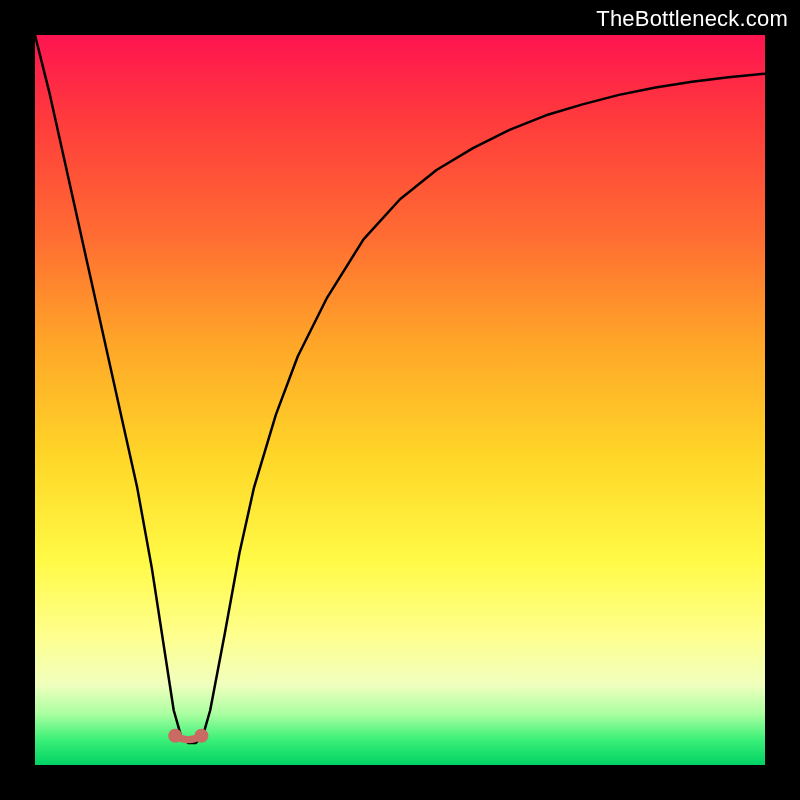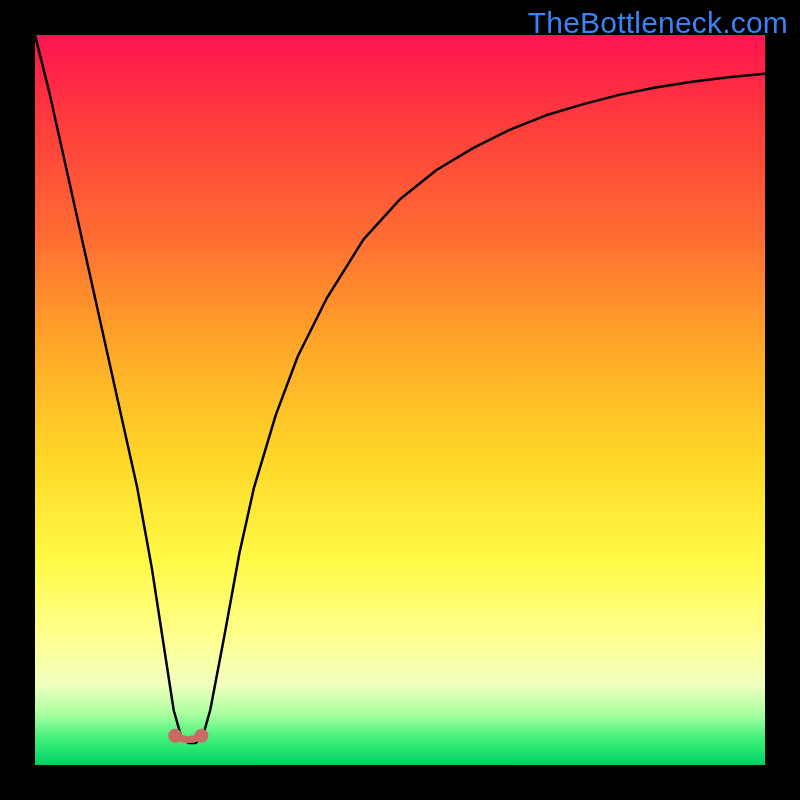--- a/index.html
+++ b/index.html
@@ -47,22 +47,22 @@
     position: absolute;
     inset: 0;
     width: 730px;
     height: 730px;
   }
   .attribution {
     position: absolute;
     top: 6px;
     right: 12px;
     font-family: Arial, Helvetica, sans-serif;
-    font-size: 30px;
-    color: #3b82f6;
+    font-size: 22px;
+    color: #ffffff;
     letter-spacing: 0.2px;
   }
 </style>
 </head>
 <body>
 
 <div class="frame">
 
   <div class="plot-area">
     <div class="gradient"></div>

